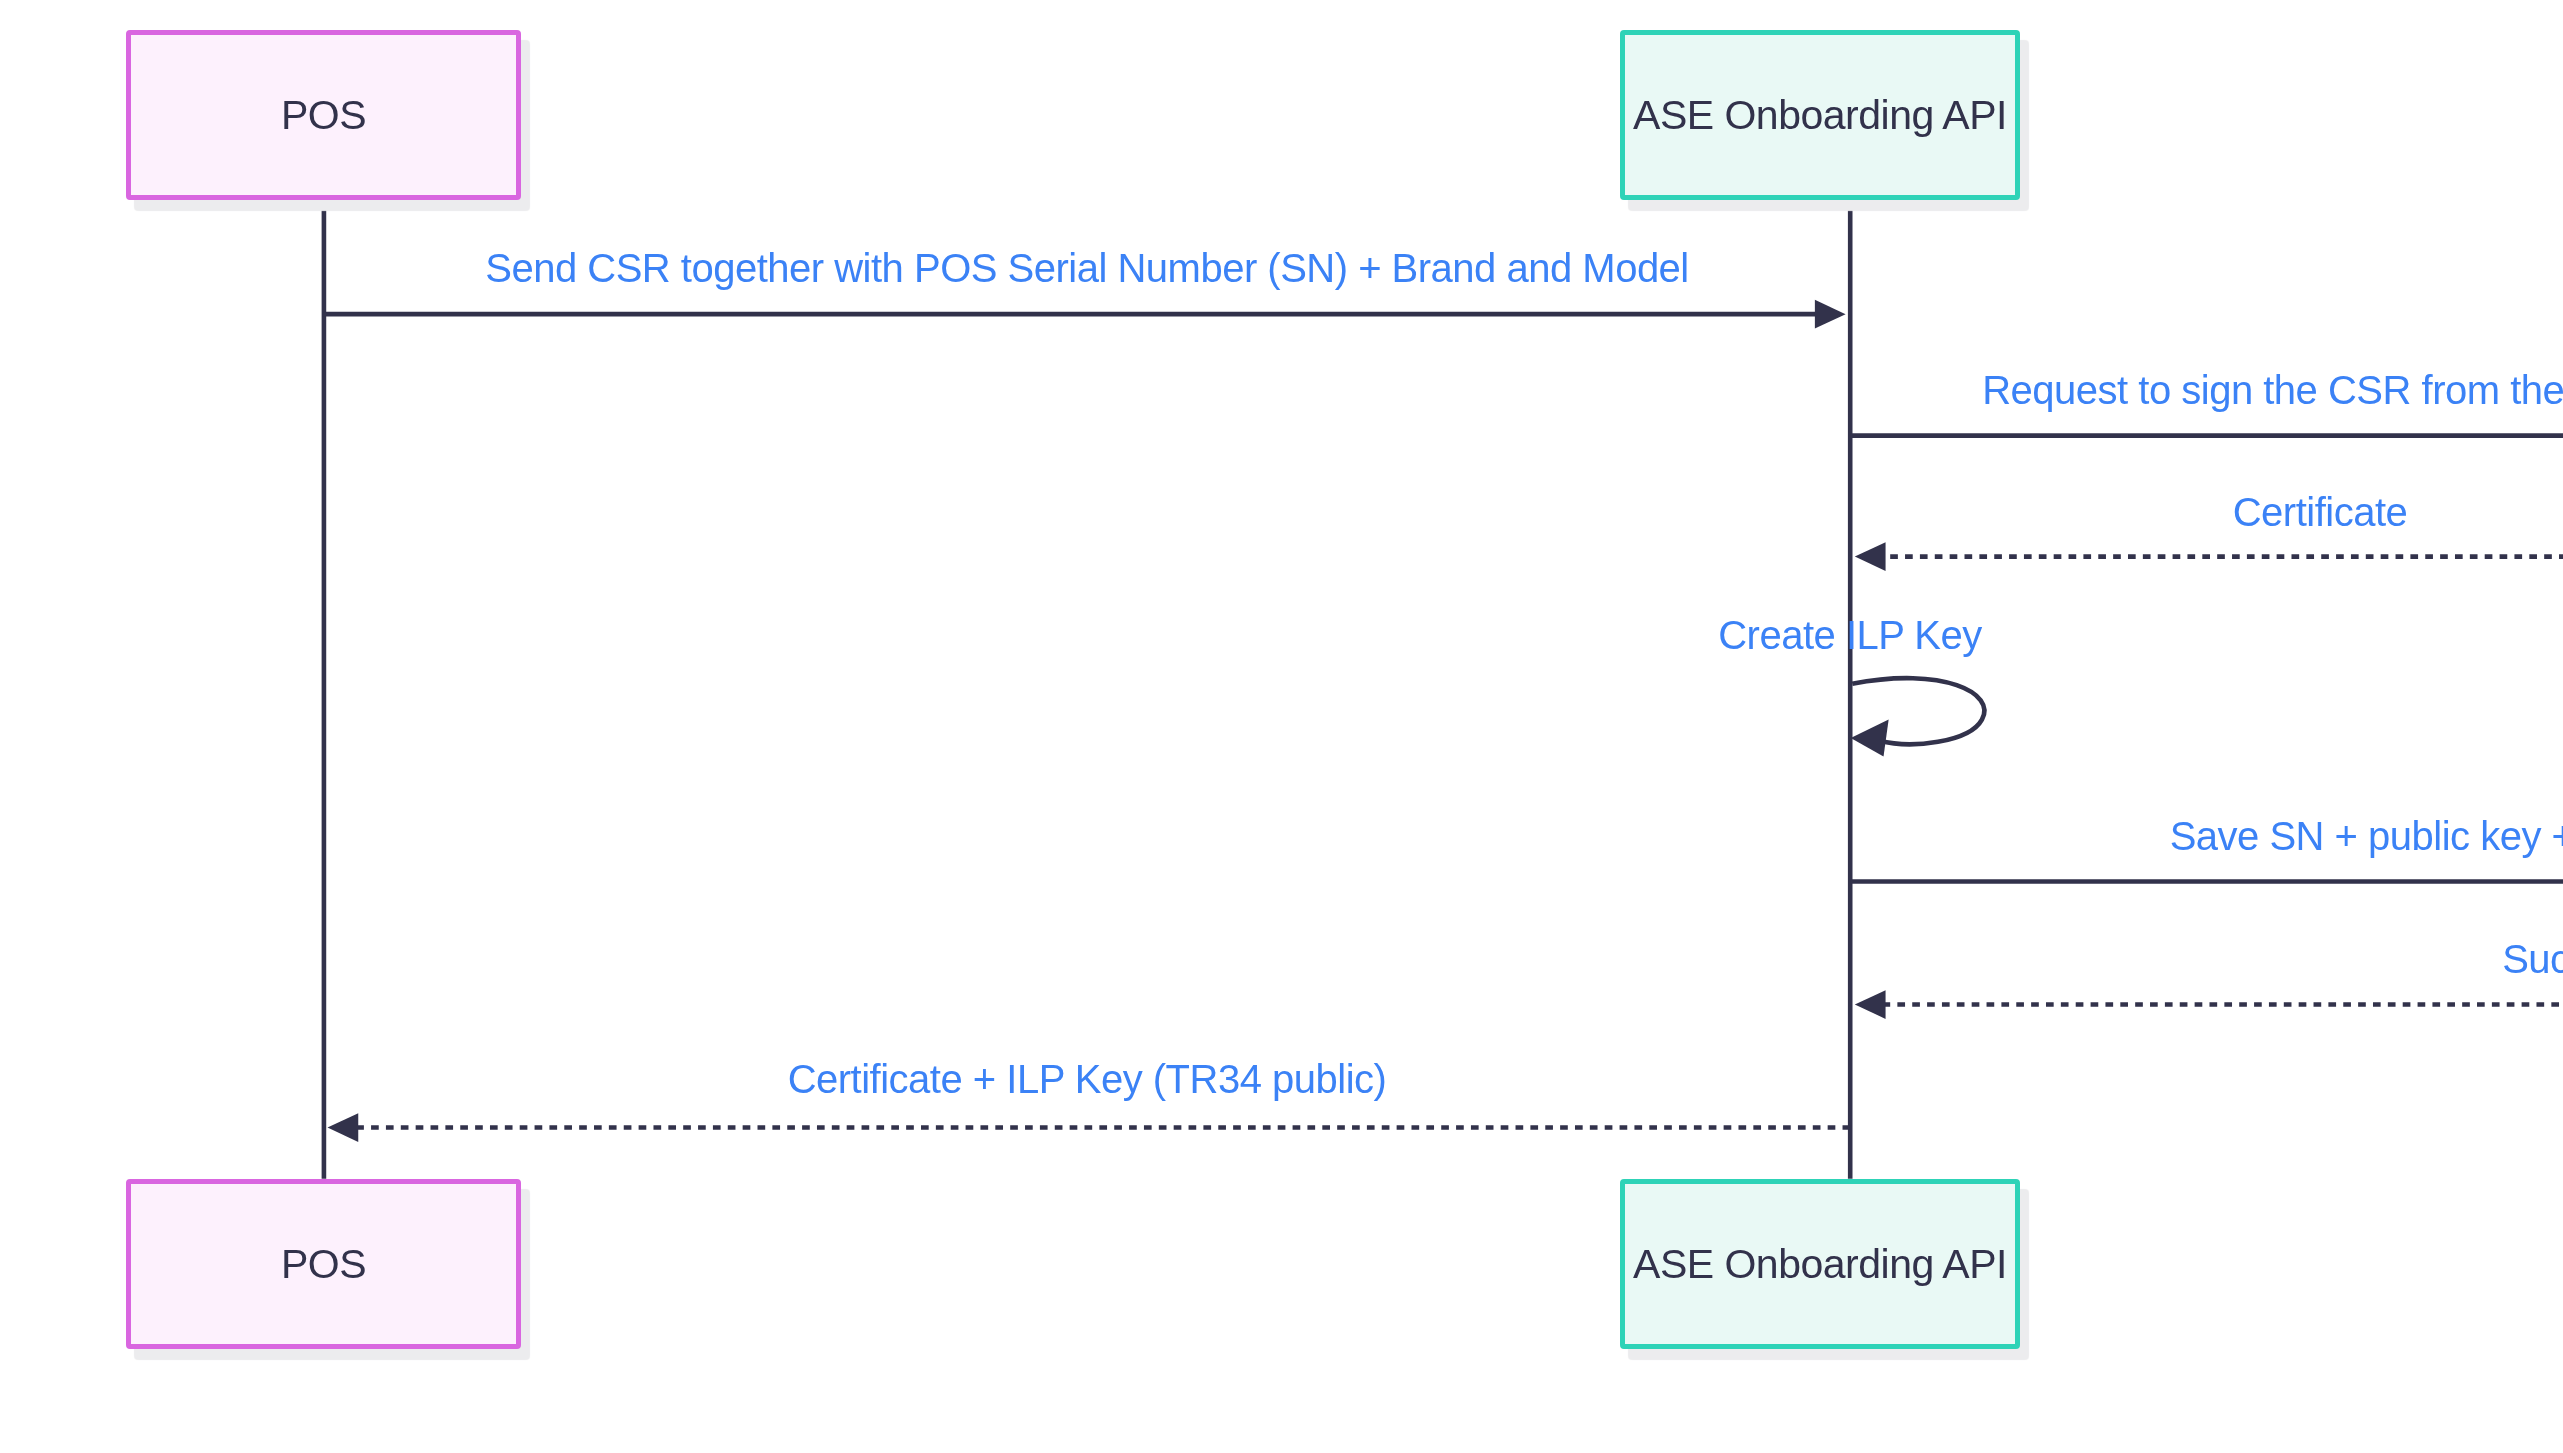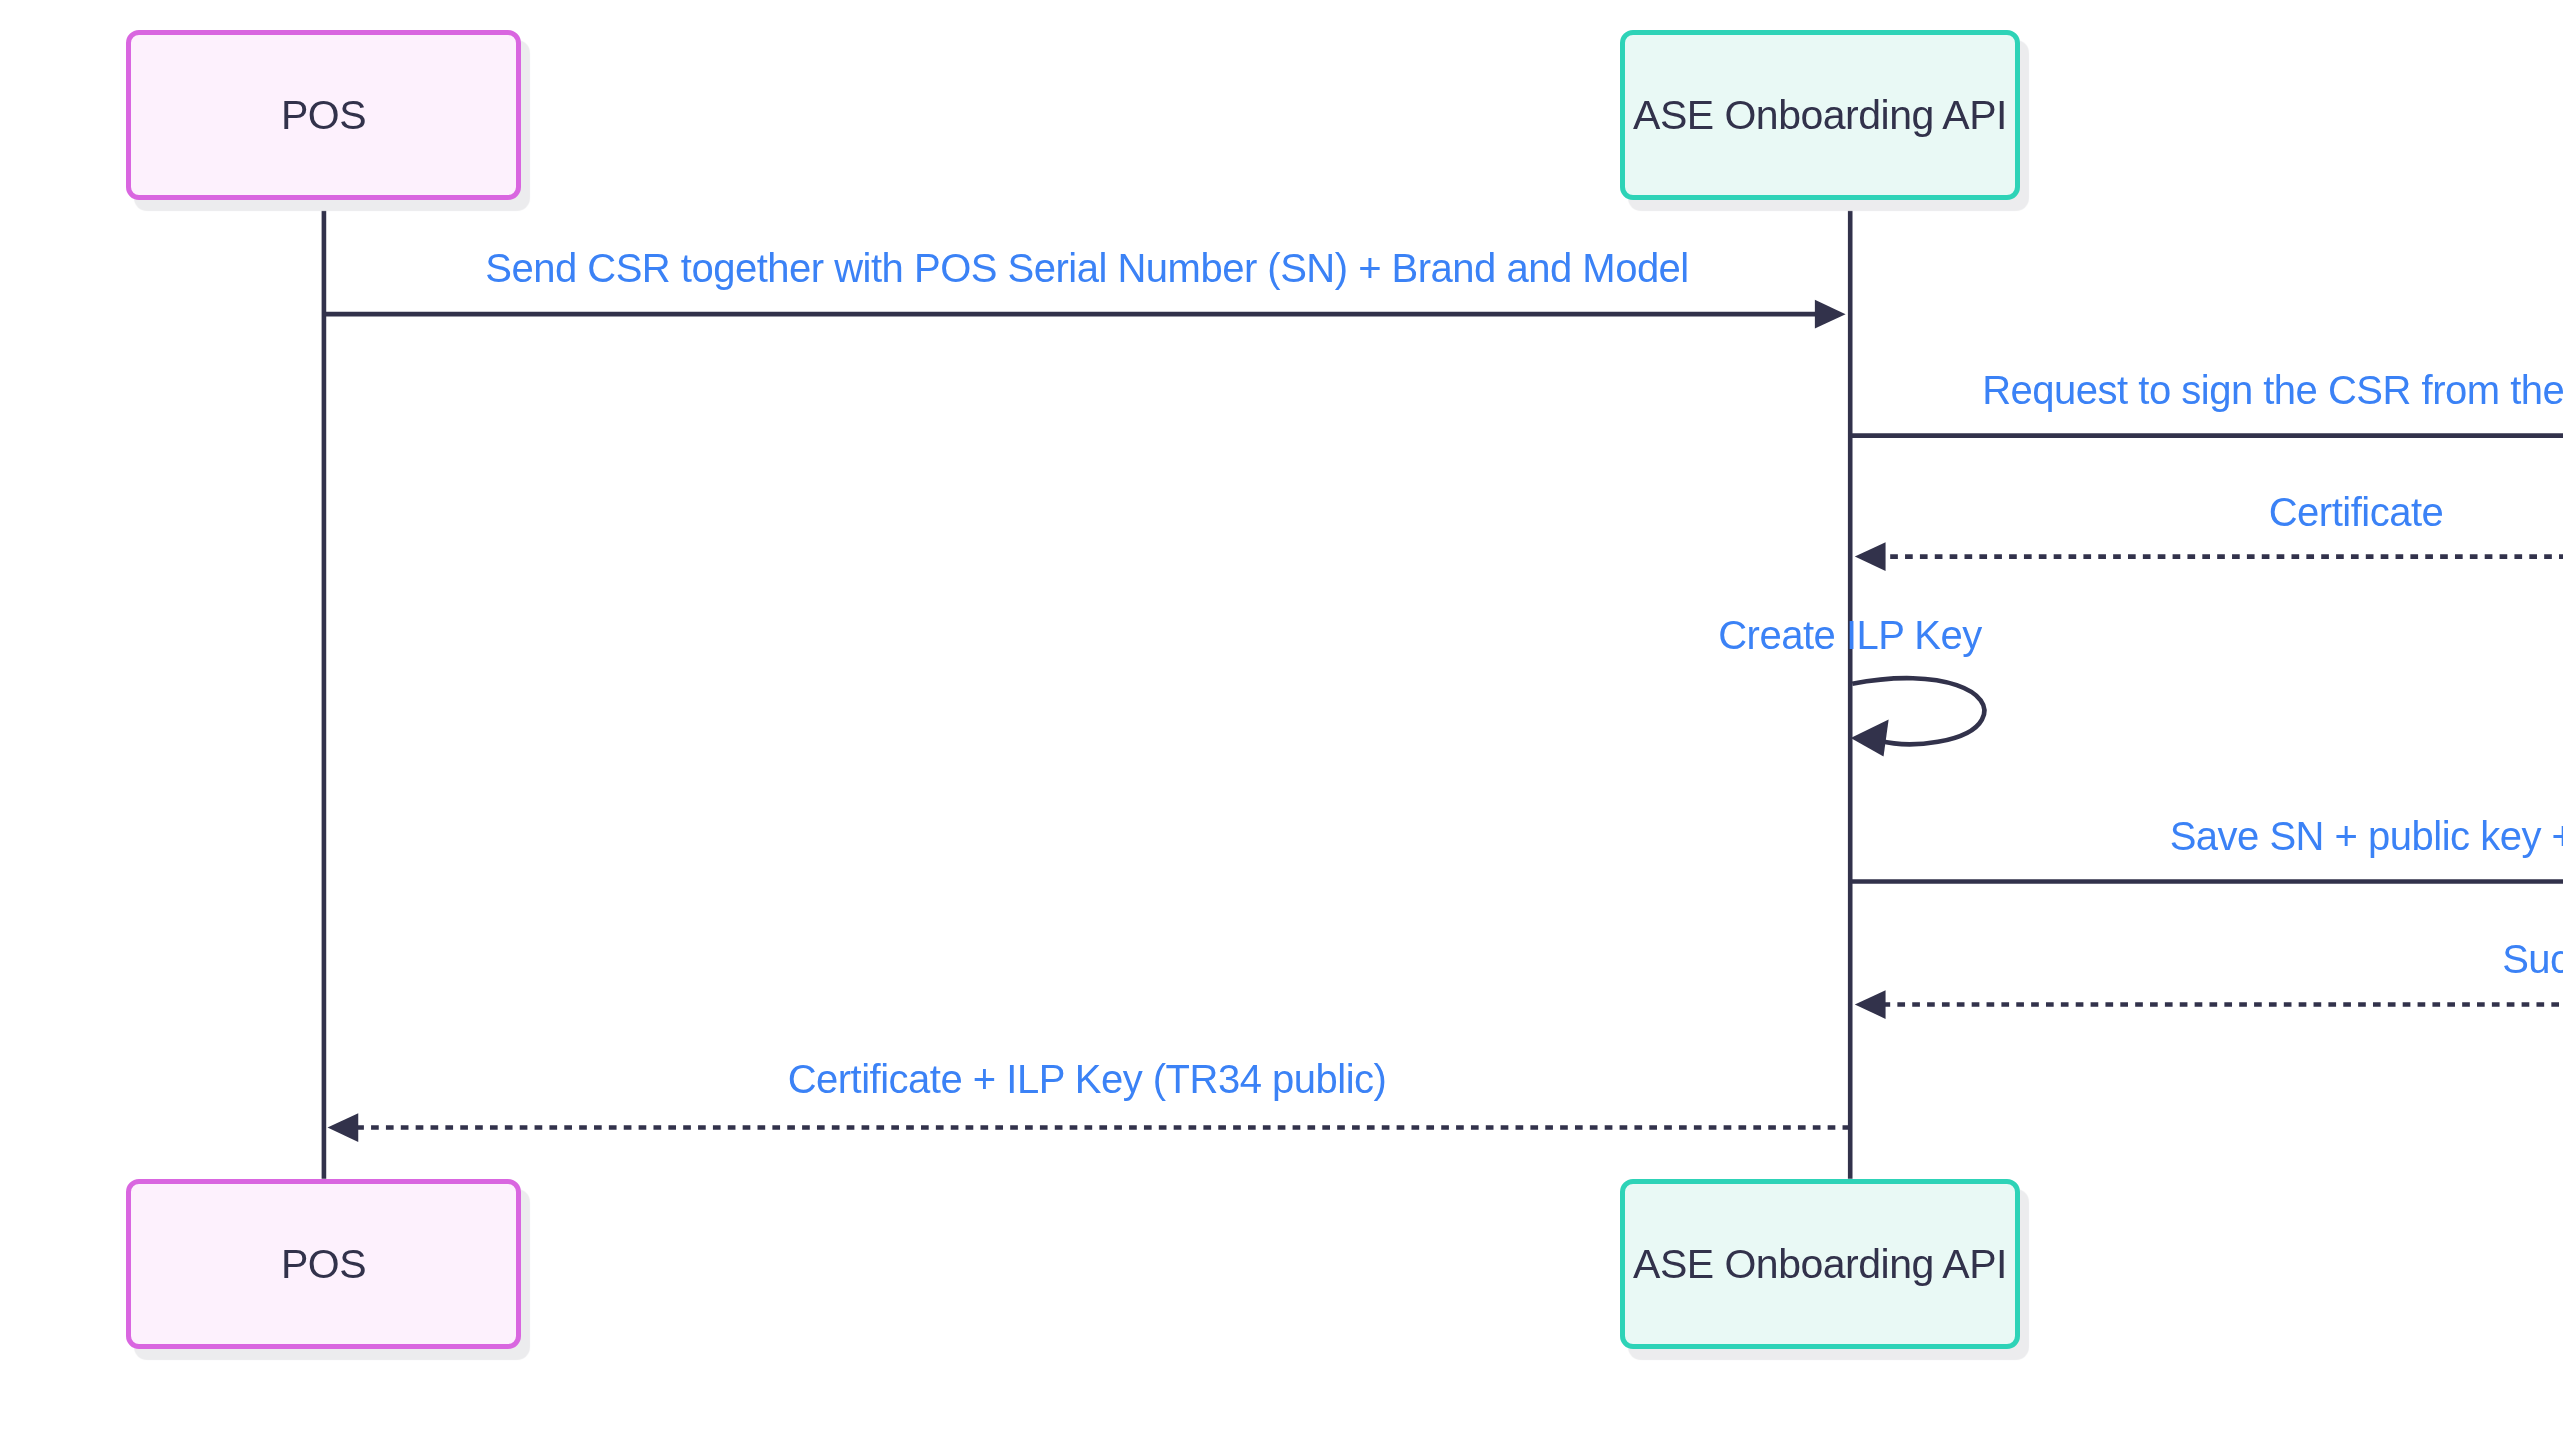--- a/index.html
+++ b/index.html
@@ -8,21 +8,21 @@
     width:3622px;height:1453px;
     background:#ffffff;
     font-family:"Liberation Sans", sans-serif;
     color:#32324b;
     overflow:hidden;
   }
   .actor{
     position:absolute;
     height:170px;
     box-sizing:border-box;
-    border-radius:13px;
+    border-radius:4px;
     display:flex;align-items:center;justify-content:center;
     font-size:41px;
     letter-spacing:-0.5px;
     box-shadow:8.2px 10.3px 1px #ececee;
   }
   .actor.pos{border:5.6px solid #d966e0;background:#fdf1fd;}
   .actor.api{border:5.6px solid #2ed3b7;background:#e9f9f5;}
   .actor.row-top{top:30px;}
   .actor.row-bottom{top:1179px;}
   .actor.pos{left:126px;width:395px;}
@@ -84,20 +84,20 @@
 
   <div class="actor pos row-bottom">
     <span>POS</span>
   </div>
   <div class="actor api row-bottom">
     <span>ASE Onboarding API</span>
   </div>
 
   <div class="msg" style="left:1087px;top:240px;">Send CSR together with POS Serial Number (SN) + Brand and Model</div>
   <div class="msg" style="left:2320px;top:362px;">Request to sign the CSR from the POS</div>
-  <div class="msg" style="left:2320px;top:484px;margin-left:36px;">Certificate</div>
+  <div class="msg" style="left:2320px;top:484px;">Certificate</div>
   <div class="msg" style="left:1850px;top:607px;">Create ILP Key</div>
   <div class="msg" style="left:2576px;top:808px;">Save SN + public key + ILP Key (Terminal Key)</div>
   <div class="msg" style="left:2576px;top:931px;">Success</div>
   <div class="msg" style="left:1087px;top:1051px;">Certificate + ILP Key (TR34 public)</div>
 
 </div>
 
 
 </body></html>

